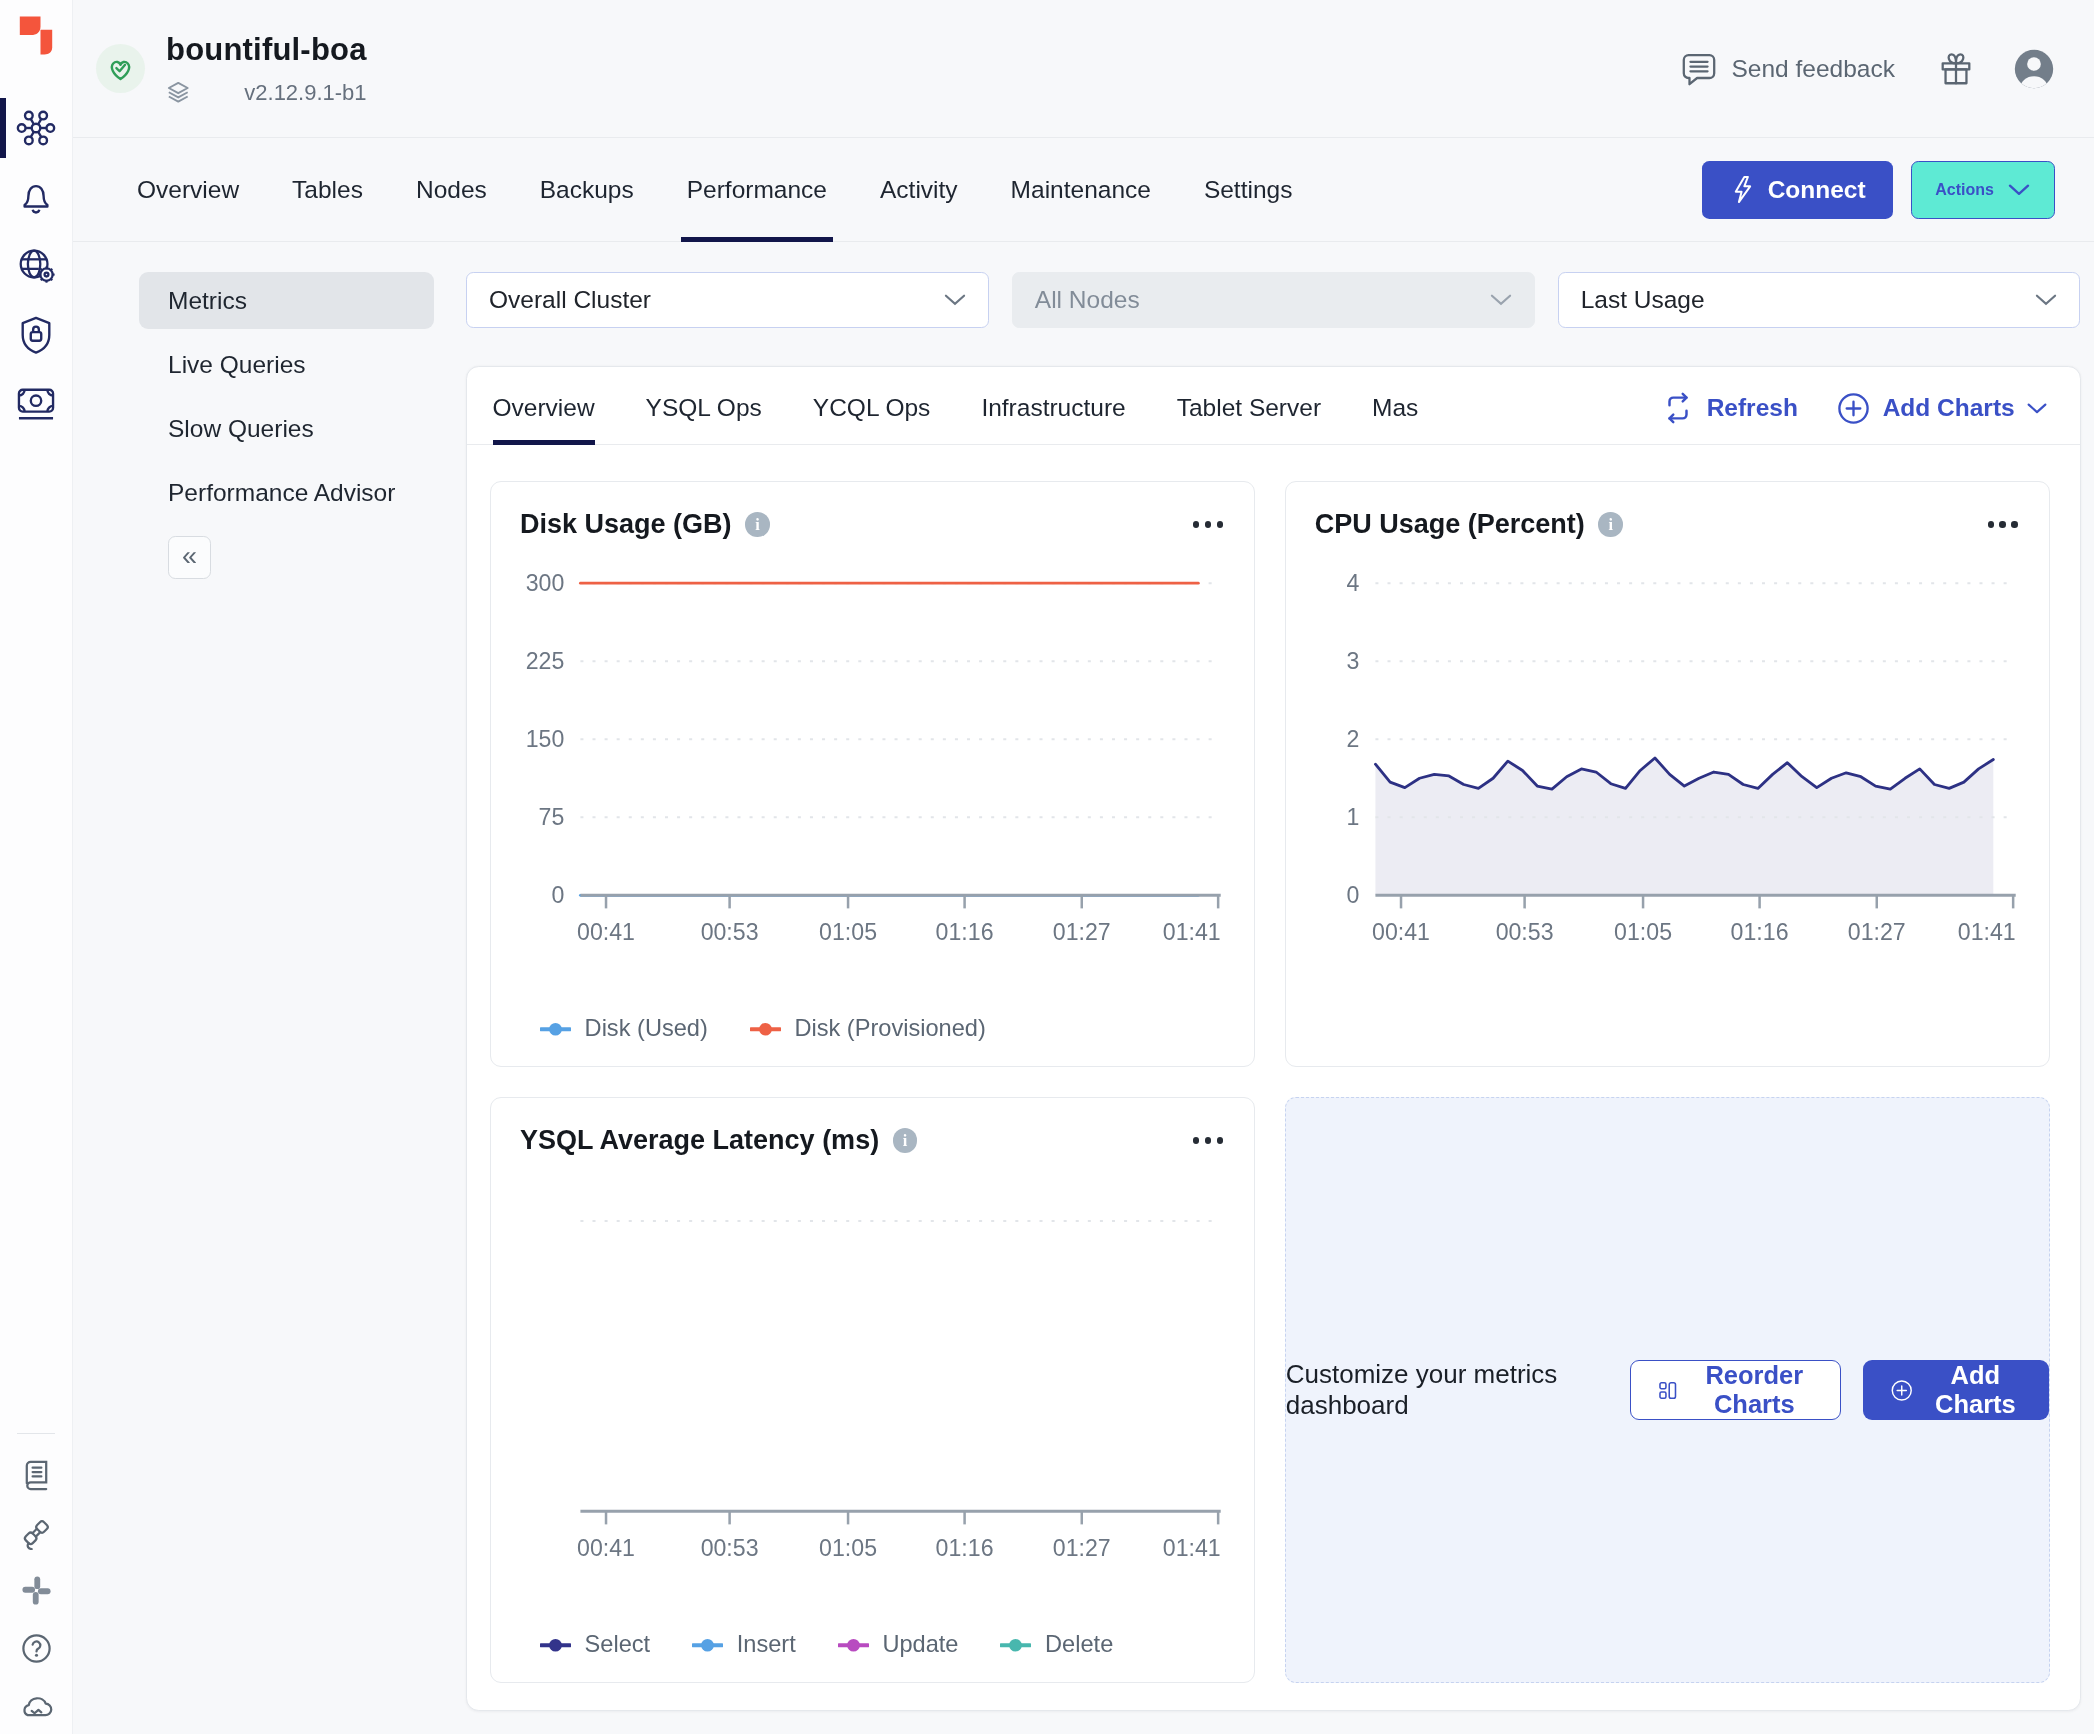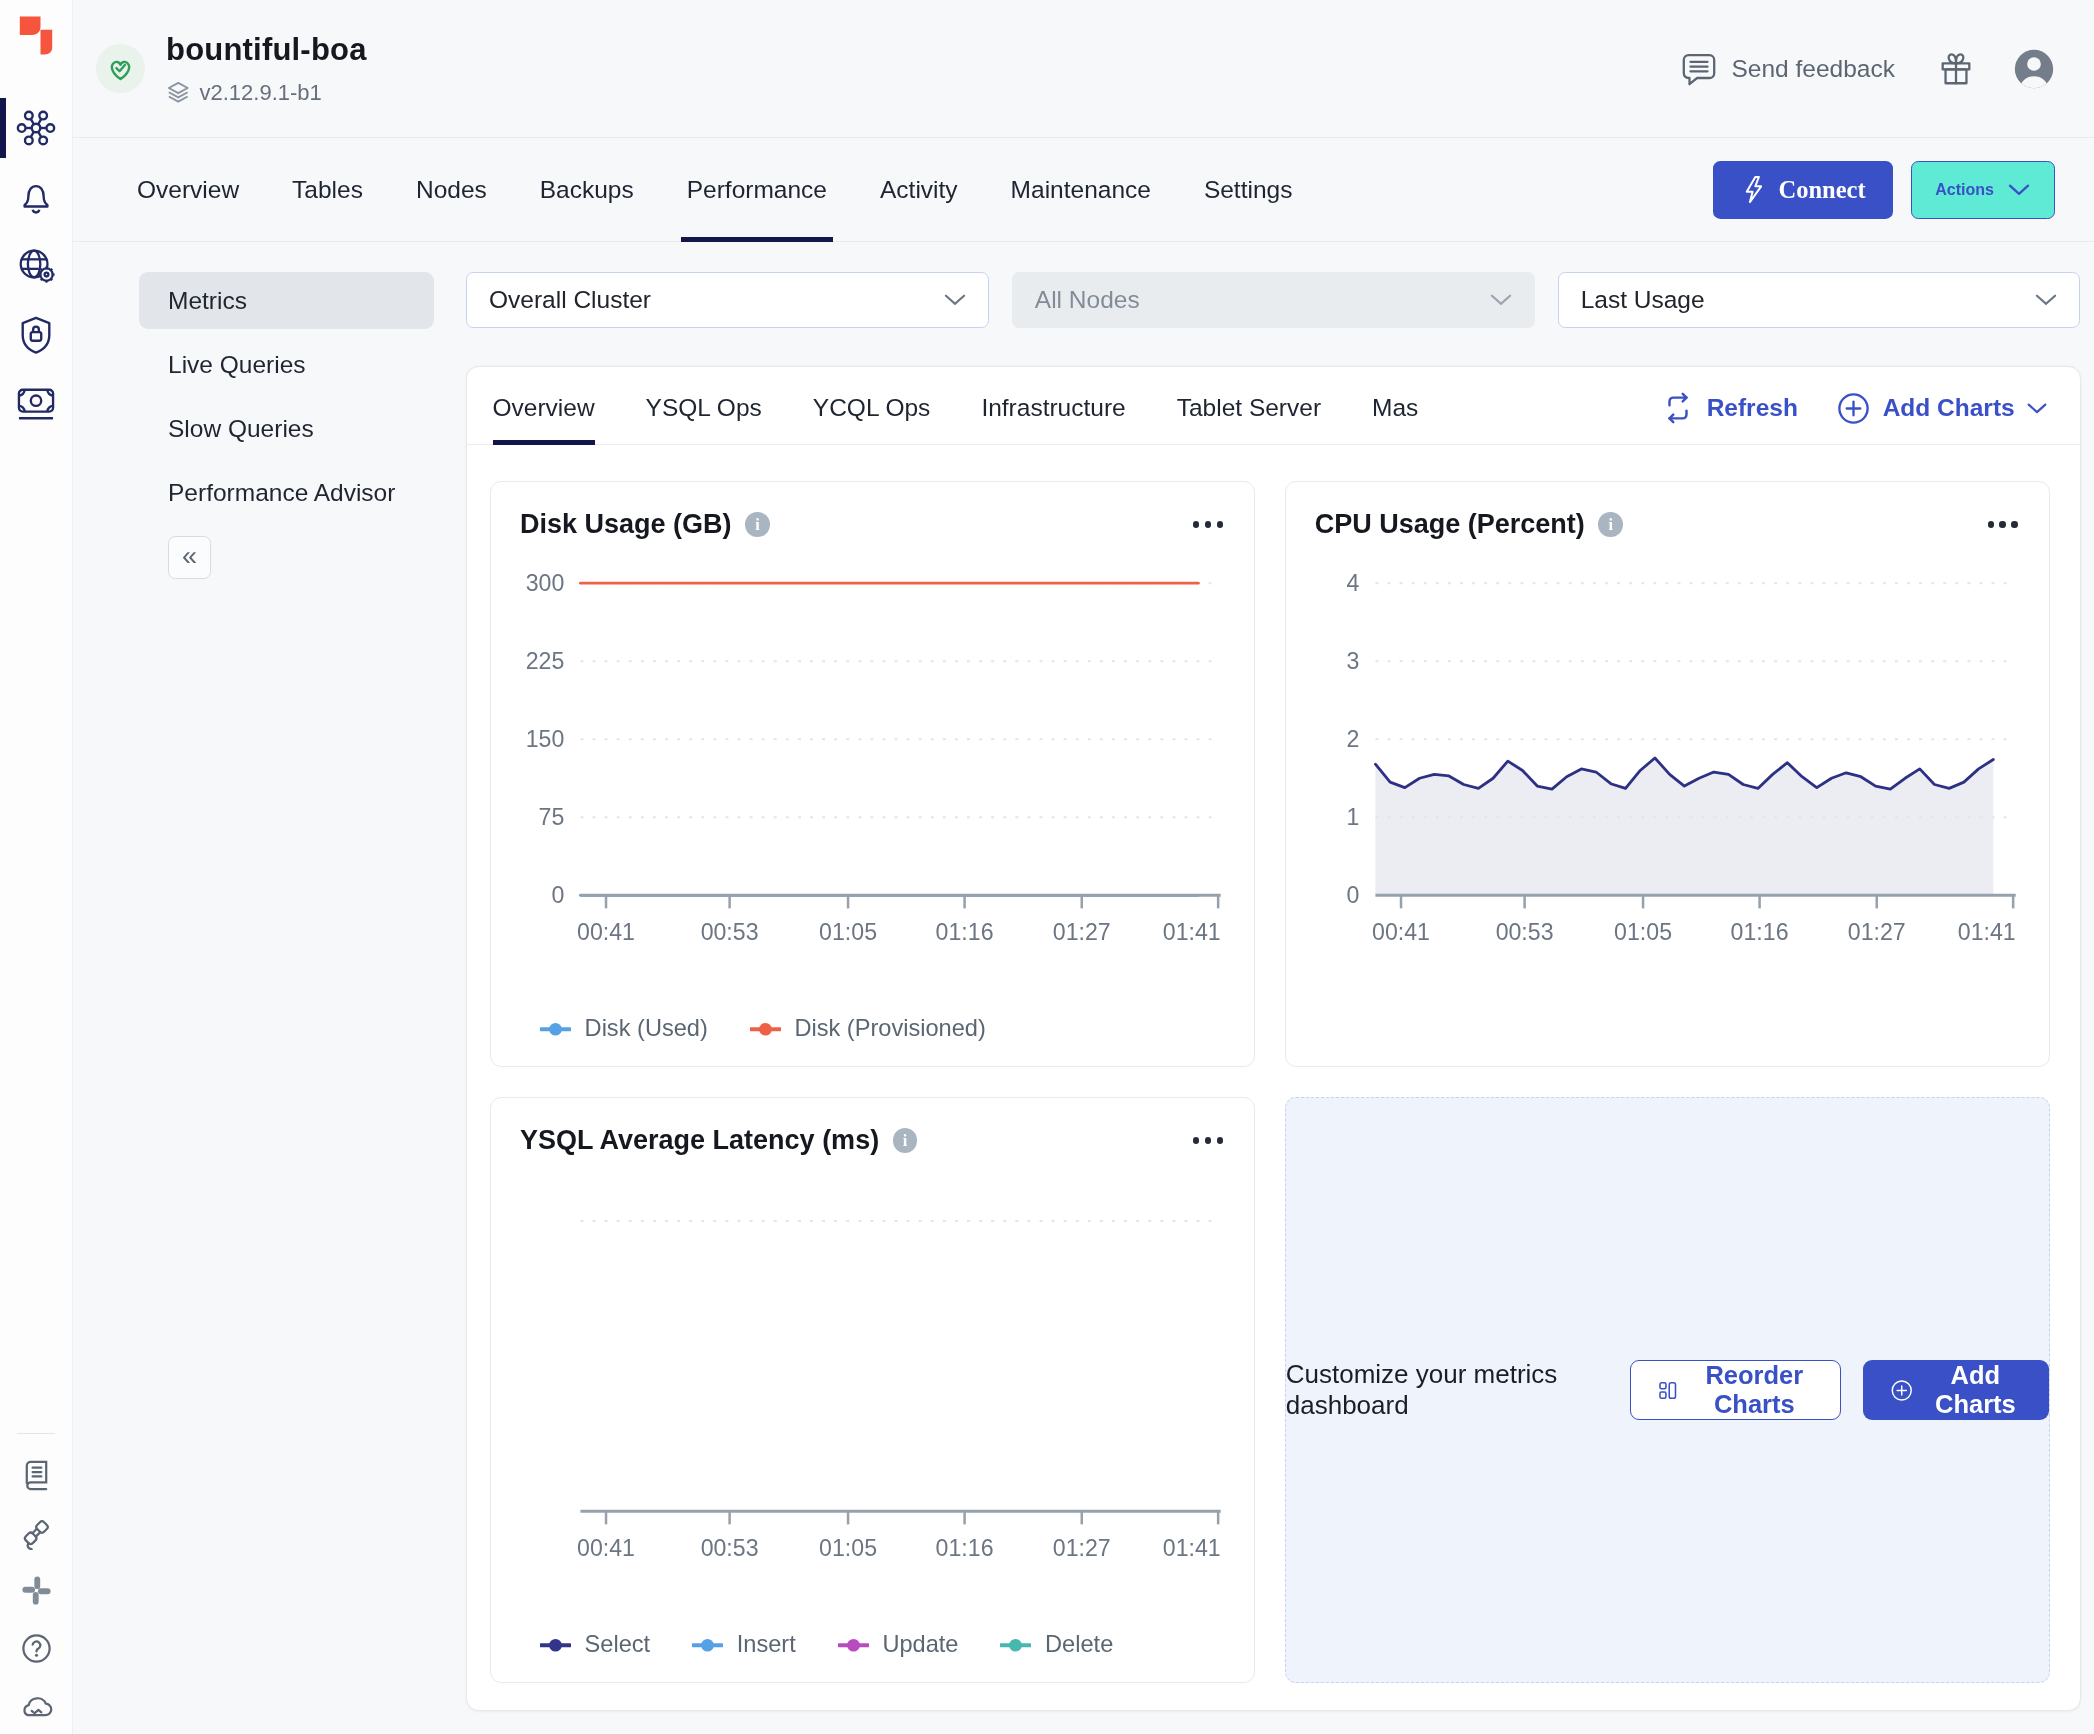--- a/index.html
+++ b/index.html
@@ -19,32 +19,32 @@
   .rail-spacer { flex:1; }
   .rail-divider { width:38px; border-top:1.8px solid #E3E6EA; margin:5.5px 0 11px; }
   .rail-foot { width:73px; height:58px; display:flex; align-items:center; justify-content:center; cursor:pointer; }
 
   
   .main { margin-left:73px; height:100%; display:flex; flex-direction:column; }
 
   .header { height:138px; display:flex; align-items:center; padding:0 40px 0 23px; border-bottom:0.9px solid #E9EBEE; flex:none; }
   .health { width:49px; height:49px; border-radius:50%; background:#E9F3EC; display:flex; align-items:center; justify-content:center; margin-right:21px; }
   .title-block h1 { font-size:31px; font-weight:bold; color:#15191F; margin-bottom:12px; letter-spacing:0.2px; }
-  .version-row { display:flex; align-items:center; gap:9px; color:#66707D; font-size:22px; }
+  .version-row { display:flex; align-items:center; gap:9px; color:#66707D; font-size:22px;justify-content:space-between; }
   .hspace { flex:1; }
   .feedback { display:flex; align-items:center; gap:13.6px; color:#5B6672; font-size:24.5px; cursor:pointer; }
   .gift { margin-left:42px; cursor:pointer; }
   .avatar-wrap { margin-left:38px; cursor:pointer; }
 
   .tabbar { height:104px; display:flex; align-items:center; padding:0 40px 0 64px; border-bottom:0.9px solid #E9EBEE; flex:none; }
   .tab { font-size:24.5px; color:#1E2530; margin-right:53px; height:100%; display:flex; align-items:center; position:relative; cursor:pointer; white-space:nowrap; }
   .tab.active::after { content:''; position:absolute; bottom:-0.9px; left:-5.5px; right:-5.5px; height:4.5px; background:#12164A; }
   .tabspace { flex:1; }
   .btn-connect { height:58px; padding:0 27px; background:#3A50C6; color:#fff; border-radius:7.3px; font-size:24.5px; font-weight:bold;
-                 display:flex; align-items:center; gap:11.8px; cursor:pointer; border:none;font-family:Liberation Serif, serif; }
+                 display:flex; align-items:center; gap:11.8px; cursor:pointer; border:none; }
   .btn-actions { height:58px; padding:0 23.6px; background:#5eead4; border:1.8px solid #3A50C6; color:#3A50C6; border-radius:7.3px;
                  font-size:16px; font-weight:bold; display:flex; align-items:center; gap:14.5px; margin-left:18px; cursor:pointer; }
 
   
   .content { display:flex; align-items:flex-start; padding:30px 14.5px 0 66px; flex:1; min-height:0; }
 
   .submenu { width:295px; flex:none; font-size:24.5px; color:#1F2630; }
   .sm-item { height:57px; display:flex; align-items:center; padding-left:29px; border-radius:9px; margin-bottom:7.3px; cursor:pointer; }
   .sm-item.active { background:#E2E5E9; }
   .sm-collapse { width:43px; height:43px; border:0.9px solid #D8DCE1; border-radius:7.3px; background:#FBFCFD; margin:14.5px 0 0 29px;

